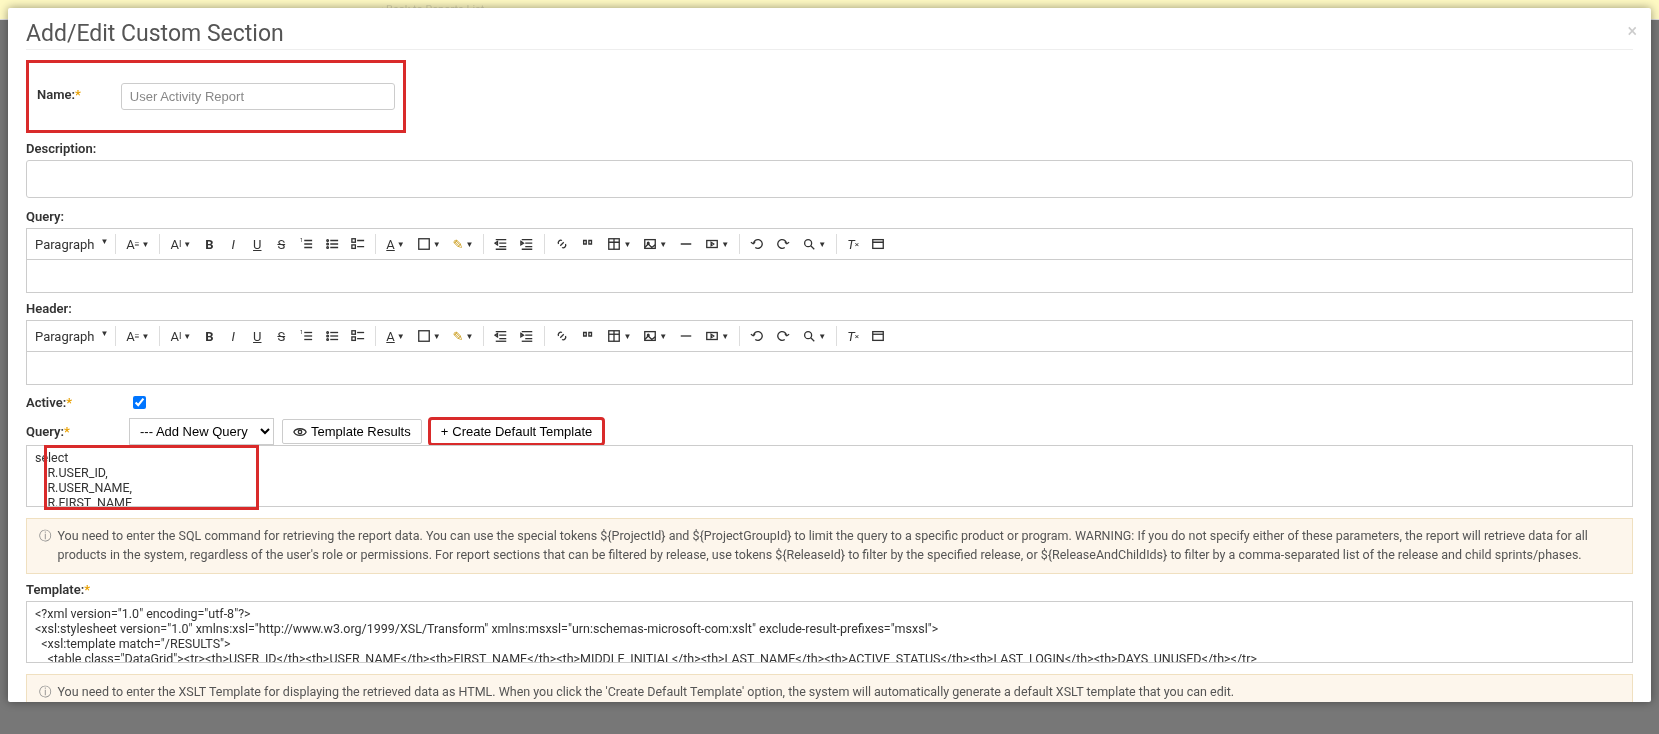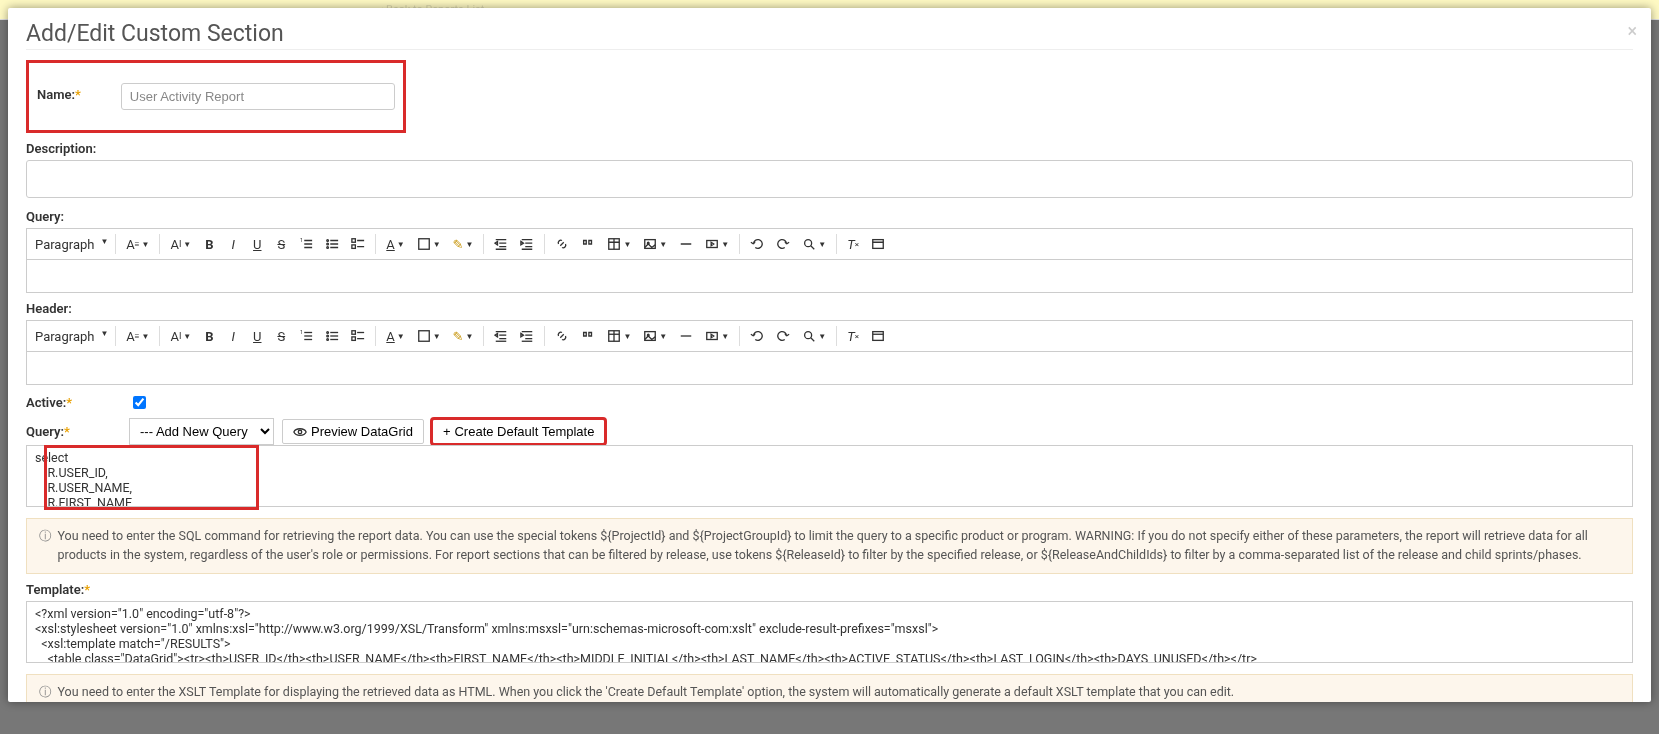--- a/index.html
+++ b/index.html
@@ -601,21 +601,21 @@
       <span>Query:</span><span class="req">*</span>
     </span>
     <select class="select-query">
       <option>--- Add New Query ---</option>
     </select>
     <button class="btn">
       <svg class="ico" viewBox="0 0 16 16">
           <path d="M1 8 C3 3 13 3 15 8 C13 13 3 13 1 8 Z"></path>
           <circle cx="8" cy="8" r="2"></circle>
         </svg>
-      <span>Preview DataGrid</span>
+      <span>Template Results</span>
     </button>
     <button class="btn btn-highlight">
       <span>+</span>
       <span>Create Default Template</span>
     </button>
   </div>
 
   
   <div class="q-rel">
     <div class="query-highlight-box"></div>

